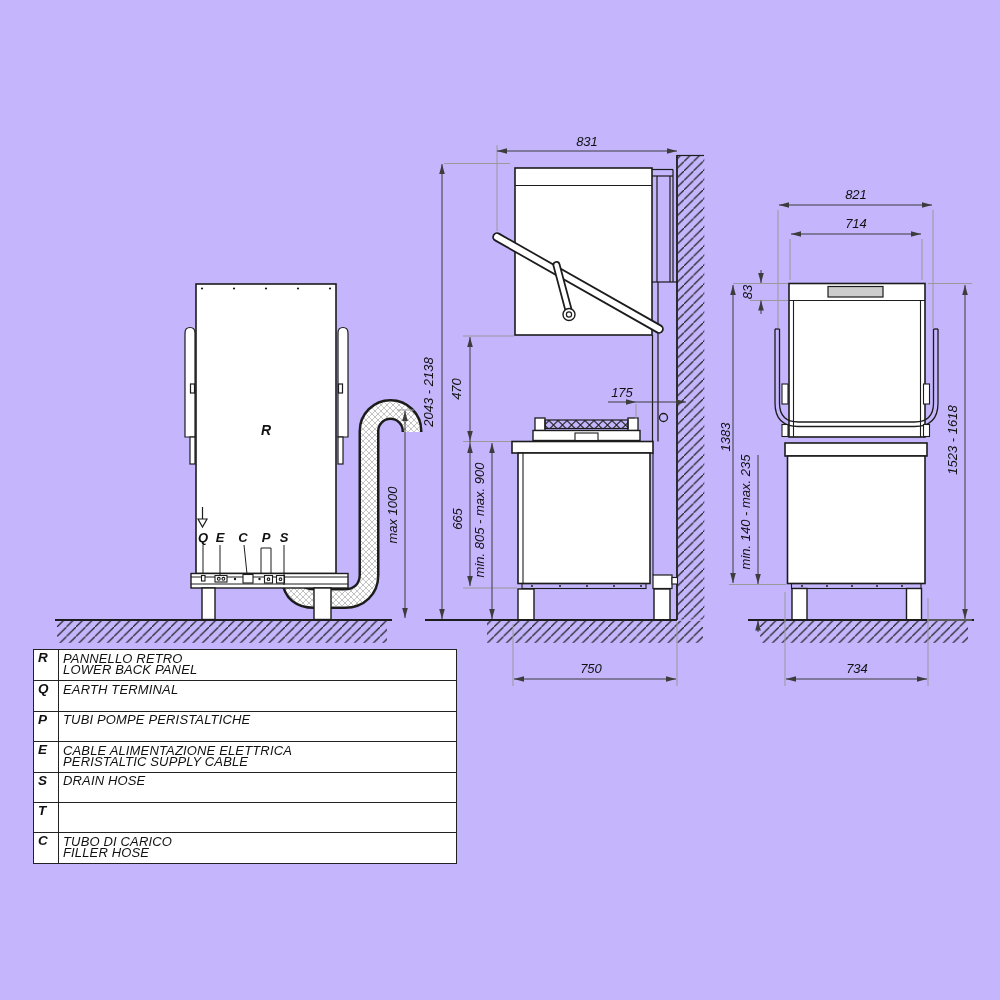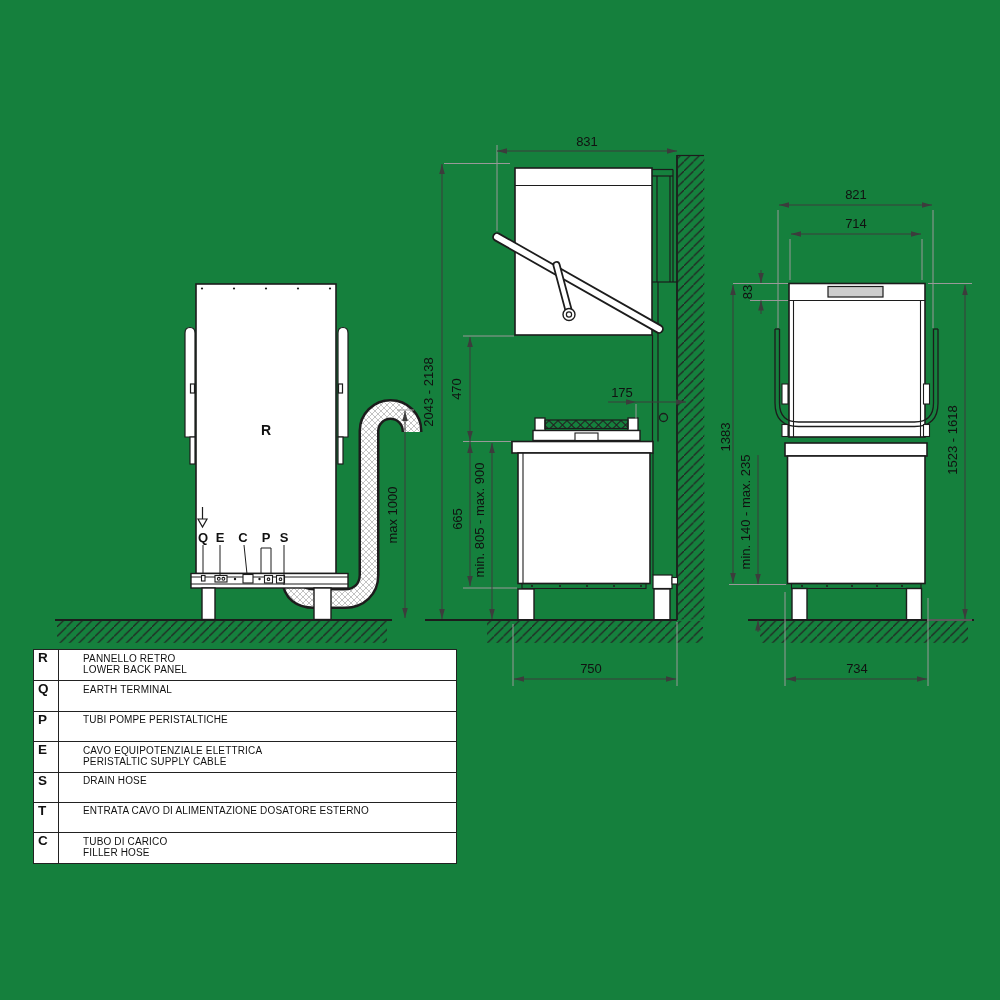--- a/index.html
+++ b/index.html
@@ -1,30 +1,30 @@
 <!DOCTYPE html>
 <html><head>
 <meta charset="utf-8">
 <style>
   html,body{margin:0;padding:0;background:#fff;}
-  .page{position:relative;width:1000px;height:1000px;background:#15803d;overflow:hidden;
-        font-family:"Liberation Sans",sans-serif;color:#111;}
+  .page{position:relative;width:1000px;height:1000px;background:#c4b5fd;overflow:hidden;
+        font-family:"Liberation Sans",sans-serif;color:#111;font-style:italic;}
   .page svg{position:absolute;left:0;top:0;}
   svg text{font-family:"Liberation Sans",sans-serif;fill:#111;}
   .dimtxt{font-size:13px;}
   .lbl{font-size:13px;font-weight:bold;}
   .lblR{font-size:14px;font-weight:bold;}
   
   .legend{position:absolute;left:33px;top:649px;width:424px;border:1.5px solid #222;
           box-sizing:border-box;background:#fff;}
   .lrow{display:flex;height:30.4px;box-sizing:border-box;border-top:1.4px solid #222;}
   .lrow:first-child{border-top:none;}
   .lkey{width:25px;flex:0 0 25px;border-right:1.4px solid #222;box-sizing:border-box;
         font-weight:bold;font-size:13.5px;line-height:14px;padding:1px 0 0 4px;}
-  .ltext{flex:1;padding:2.5px 0 0 4px;font-size:10px;line-height:11.6px;letter-spacing:0.15px;margin-left:20px;}
+  .ltext{flex:1;padding:2.5px 0 0 4px;font-size:13px;line-height:11.6px;letter-spacing:0.15px;}
 </style>
 </head>
 <body>
 
 <div class="page">
 
 <svg width="1000" height="1000" viewBox="0 0 1000 1000">
   <defs>
     <pattern id="hatch" width="9.5" height="9.5" patternUnits="userSpaceOnUse">
       <path d="M-1,10.5 L10.5,-1" stroke="#222" stroke-width="1.2" fill="none"></path>
@@ -321,34 +321,33 @@
   </div>
   <div class="lrow">
     <div class="lkey">P</div>
     <div class="ltext">
       <div>TUBI POMPE PERISTALTICHE</div>
     </div>
   </div>
   <div class="lrow">
     <div class="lkey">E</div>
     <div class="ltext">
-      <div>CAVO EQUIPOTENZIALE ELETTRICA</div>
+      <div>CABLE ALIMENTAZIONE ELETTRICA</div>
       <div>PERISTALTIC SUPPLY CABLE</div>
     </div>
   </div>
   <div class="lrow">
     <div class="lkey">S</div>
     <div class="ltext">
       <div>DRAIN HOSE</div>
     </div>
   </div>
   <div class="lrow">
     <div class="lkey">T</div>
     <div class="ltext">
-      <div>ENTRATA CAVO DI ALIMENTAZIONE DOSATORE ESTERNO</div>
     </div>
   </div>
   <div class="lrow">
     <div class="lkey">C</div>
     <div class="ltext">
       <div>TUBO DI CARICO</div>
       <div>FILLER HOSE</div>
     </div>
   </div>
 </div>

